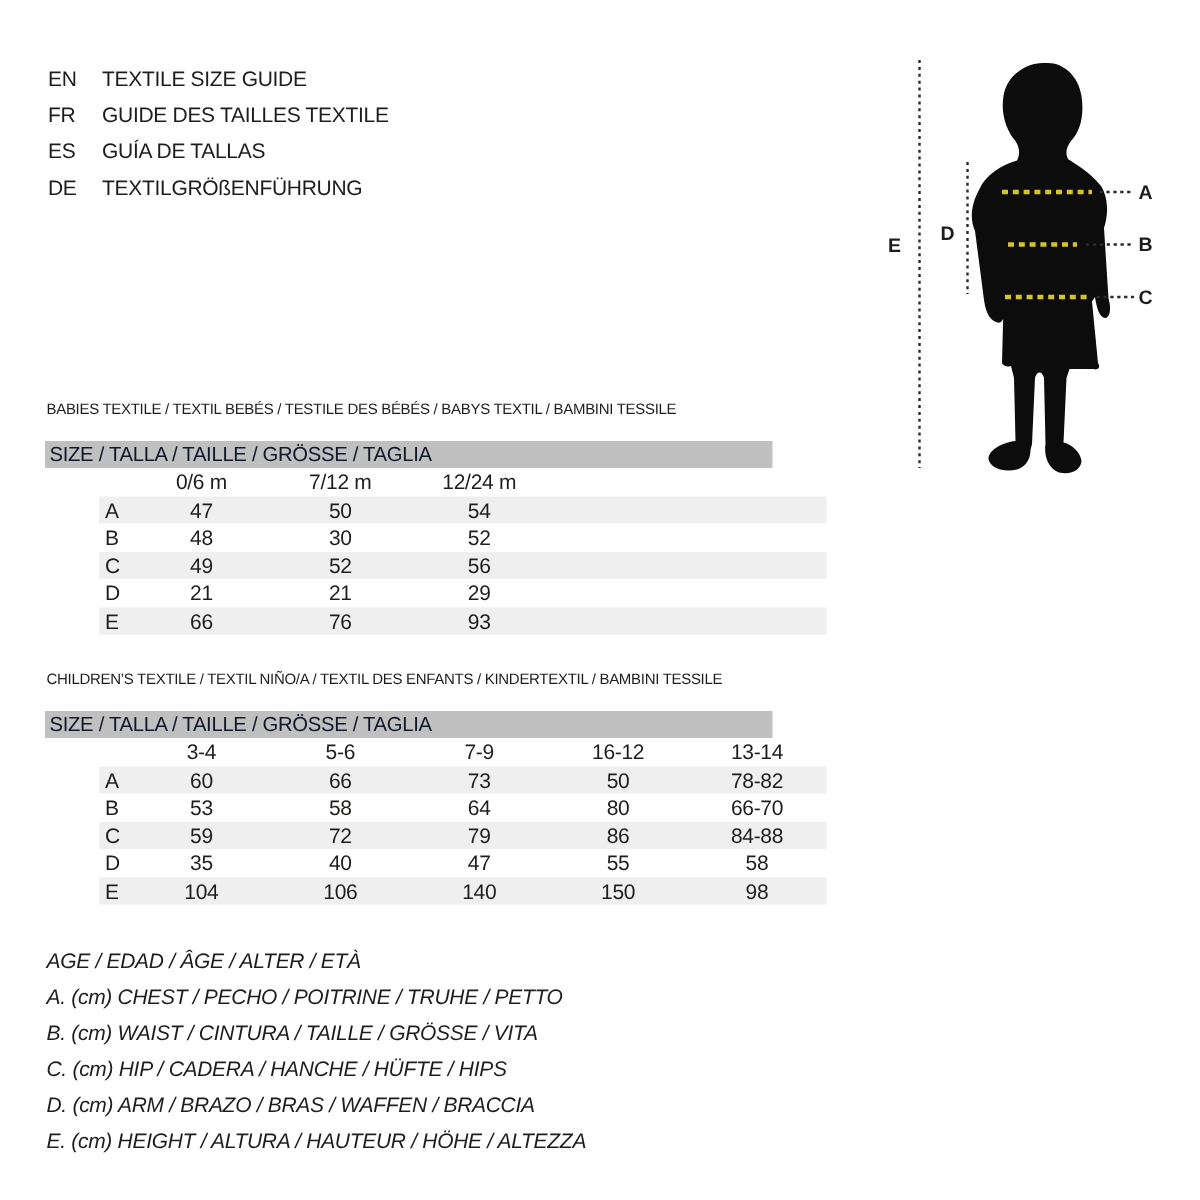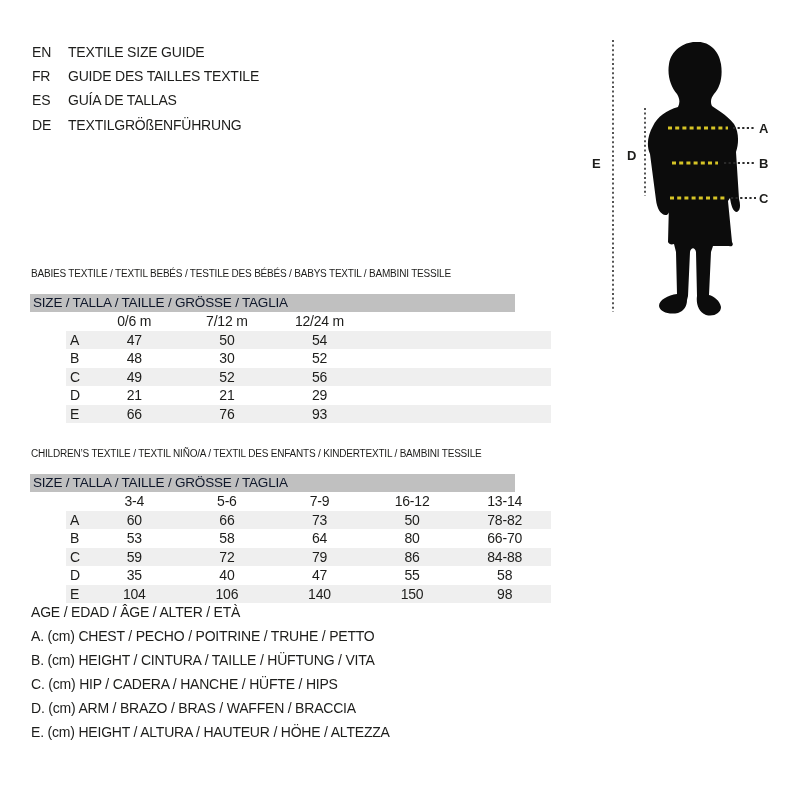--- a/index.html
+++ b/index.html
@@ -21,21 +21,21 @@
   .t-bar{position:absolute;left:0;top:29px;width:485px;height:18px;line-height:18px;
          padding-left:3px;box-sizing:border-box;font-size:13.5px;background:#c0c0c0;color:#0f172a;}
   .t-grid{position:absolute;left:0;top:47px;width:485px;margin-left:36px;}
   .t-row{display:flex;width:485px;height:18.5px;align-items:center;font-size:14px;}
   .t-row.stripe{background:#efefef;}
   .c-label{flex:0 0 22px;padding-left:4px;box-sizing:border-box;}
   .c-data{flex:0 0 92.6px;text-align:center;}
   #babies-table{top:265px;height:160px;}
   #children-table{top:445px;height:160px;}
   
-  #legend-block{position:absolute;left:31px;top:600px;}
+  #legend-block{position:absolute;left:31px;top:628px;font-style:italic;}
   .legend-line{height:24px;line-height:24px;font-size:14px;white-space:nowrap;}
 </style>
 </head>
 <body>
 
 <div id="stage">
 
   <div id="lang-block">
       <div class="lang-row">
         <span class="lang-code">EN</span>
@@ -208,19 +208,19 @@
           <div class="c-data">140</div>
           <div class="c-data">150</div>
           <div class="c-data">98</div>
         </div>
       </div>
   </div>
 
   <div id="legend-block">
       <div class="legend-line">AGE / EDAD / ÂGE / ALTER / ETÀ</div>
       <div class="legend-line">A. (cm) CHEST / PECHO / POITRINE / TRUHE / PETTO</div>
-      <div class="legend-line">B. (cm) HEIGHT / CINTURA / TAILLE / HÜFTUNG / VITA</div>
+      <div class="legend-line">B. (cm) WAIST / CINTURA / TAILLE / GRÖSSE / VITA</div>
       <div class="legend-line">C. (cm) HIP / CADERA / HANCHE / HÜFTE / HIPS</div>
       <div class="legend-line">D. (cm) ARM / BRAZO / BRAS / WAFFEN / BRACCIA</div>
       <div class="legend-line">E. (cm) HEIGHT / ALTURA / HAUTEUR / HÖHE / ALTEZZA</div>
     </div>
 
 </div>
 
 </body></html>

